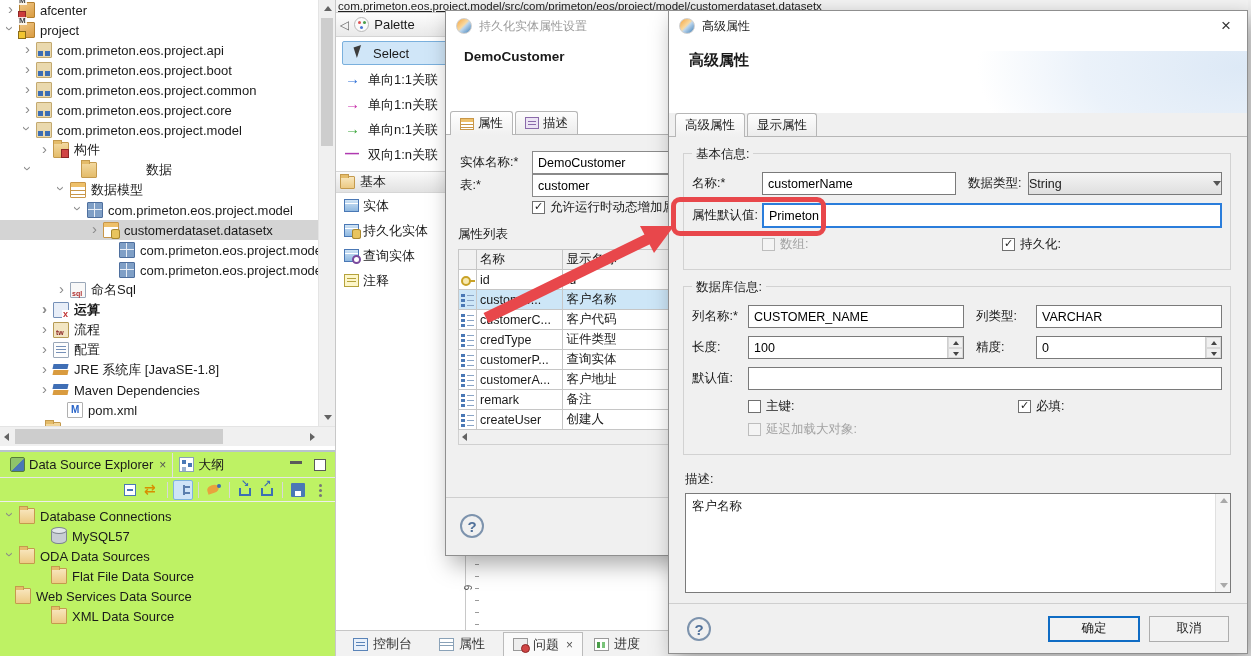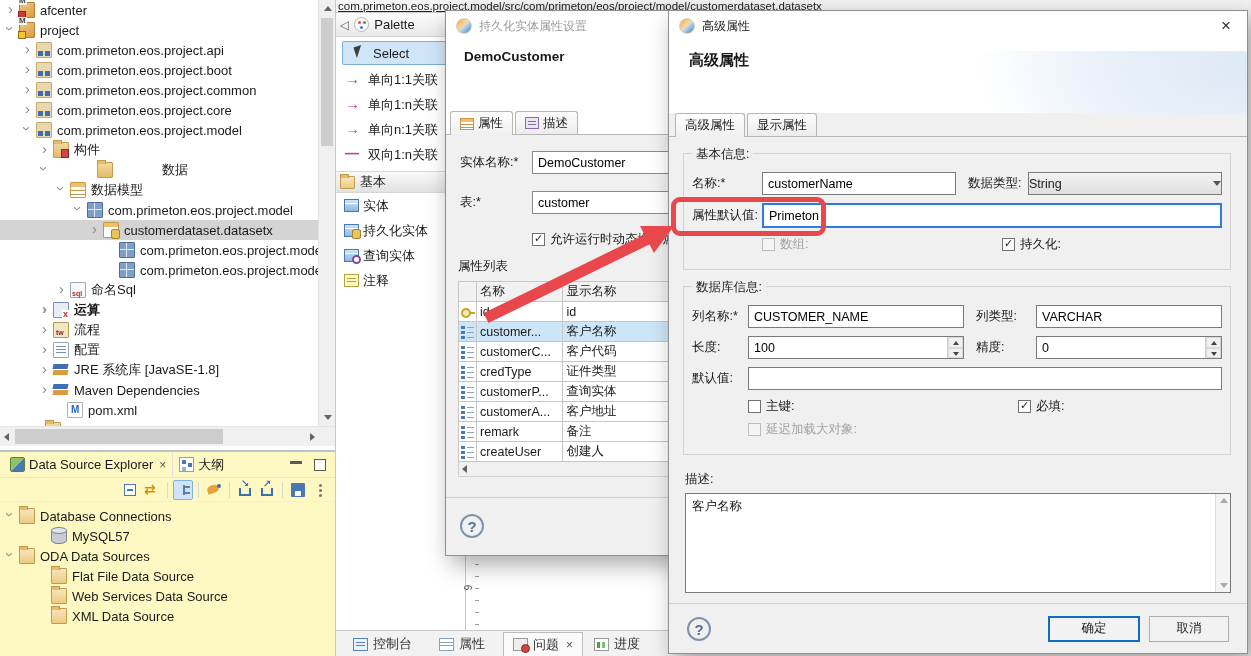--- a/index.html
+++ b/index.html
@@ -60,21 +60,21 @@
 .vscroll .thumb{position:absolute;left:2px;right:2px;top:18px;height:128px;background:#cdcdcd}
 .sa{position:absolute;width:0;height:0}
 .sa.up{left:5px;top:6px;border-left:4px solid transparent;border-right:4px solid transparent;border-bottom:5px solid #636363}
 .sa.dn{left:5px;bottom:6px;border-left:4px solid transparent;border-right:4px solid transparent;border-top:5px solid #636363}
 .hscroll{position:absolute;left:0;top:426px;width:335px;height:20px;background:#f0f0f0;border-top:1px solid #e4e4e4}
 .hscroll .thumb{position:absolute;top:2px;bottom:2px;left:15px;width:208px;background:#cdcdcd}
 .sa.lf{top:6px;left:4px;border-top:4px solid transparent;border-bottom:4px solid transparent;border-right:5px solid #636363}
 .sa.rt{top:6px;right:20px;border-top:4px solid transparent;border-bottom:4px solid transparent;border-left:5px solid #636363}
 
 
-.dse{position:absolute;left:0;top:450px;width:335px;height:206px;background:#fef9c3;border-top:2px solid #b9c4ce}
+.dse{position:absolute;left:0;top:450px;width:335px;height:206px;background:#bef264;border-top:2px solid #b9c4ce}
 .dse-tabs{height:26px;display:flex;align-items:center;padding-left:4px;border-bottom:1px solid #e6e6e6}
 .dse-tab{display:flex;align-items:center;gap:4px;height:24px;padding:0 6px}
 .dse-tab.active{font-weight:normal;border-right:1px solid #e0e0e0}
 .tab-x{color:#555;font-size:12px;margin-left:2px}
 .dse-icon{width:15px;height:15px;border-radius:2px;background:linear-gradient(135deg,#8fc46a 0 50%,#4a78b5 50% 100%);border:1px solid #567d3a}
 .outline-icon{width:15px;height:15px;background:#fff;border:1px solid #8aa2b8;position:relative}
 .outline-icon::after{content:"";position:absolute;left:2px;top:2px;width:4px;height:4px;background:#4a78b5;box-shadow:6px 3px 0 #4a78b5,0 7px 0 #9ab2cf}
 .winbtns{margin-left:auto;display:flex;margin-right:6px}
 .winbtn{width:18px;height:16px;position:relative;margin-left:6px}
 .winbtn.min::after{content:"";position:absolute;left:3px;right:3px;top:4px;height:3px;background:#5a5a5a}
@@ -155,21 +155,21 @@
 .tabrow{height:24px;display:flex;align-items:flex-end;padding-left:4px;border-bottom:1px solid #b6b6b6;background:#fff}
 .ctab{display:flex;align-items:center;gap:4px;height:23px;padding:0 9px;border:1px solid #b6b6b6;border-bottom:none;border-radius:3px 3px 6px 0/3px 3px 0 0;margin-right:2px;background:linear-gradient(#fdfdfd,#ececec);font-size:12.5px}
 .ctab.active{background:linear-gradient(#fff,#f0f0f0);margin-bottom:-1px;height:24px}
 .et{width:14px;flex:0 0 14px;height:12px;position:relative}
 .et-props{background:#fff;border:1px solid #c89648}
 .et-props::before{content:"";position:absolute;left:0;right:0;top:0;height:3px;background:#eec06a}
 .et-props::after{content:"";position:absolute;left:0;right:0;top:5px;height:1px;background:#c89648;box-shadow:0 3px 0 #c89648}
 .et-desc{background:#ece4f4;border:1px solid #8a6aaa}
 .et-desc::after{content:"";position:absolute;left:2px;right:2px;top:3px;height:1px;background:#8a6aaa;box-shadow:0 3px 0 #8a6aaa}
 .e-body{padding:16px 0 0 14px;position:relative}
-.frow{display:flex;align-items:center;margin-bottom:17px}
+.frow{display:flex;align-items:center;margin-bottom:0}
 .flabel{width:72px;flex:0 0 72px;font-size:12.5px}
 .tinput{height:23px;border:1px solid #8a8a8a;background:#fff;font-family:inherit;font-size:12.5px;padding:0 5px;width:148px}
 .cbrow{margin:2px 0 10px 72px;display:flex;align-items:center;font-size:12.5px}
 .cb{width:13px;height:13px;flex:0 0 13px;border:1px solid #707070;background:#fff;display:inline-block;margin-right:5px;position:relative}
 .cb.checked::after{content:"\2713";position:absolute;left:1px;top:-2px;font-size:11px;font-weight:bold;color:#222}
 .cb.disabled{border-color:#bdbdbd;background:#f4f4f4}
 .dis{color:#a2a2a2}
 .e-list-label{margin:4px 0 6px -2px;font-size:12.5px}
 .etable{border-collapse:collapse;table-layout:fixed;width:212px;margin-left:-2px;background:#fff;font-size:12.5px}
 .etable th,.etable td{border:1px solid #c6c6c6;height:20px;padding:0 3px;text-align:left;font-weight:normal;white-space:nowrap;overflow:hidden}
@@ -282,21 +282,21 @@
           <span class="ic ic-mod"></span>
           <span class="lbl">com.primeton.eos.project.model</span>
         </div>
 
         <div class="tree-row" style="padding-left: 38px;">
           <span class="chev closed"></span>
           <span class="ic ic-folder red"></span>
           <span class="lbl">构件</span>
         </div>
 
-        <div class="tree-row" style="padding-left: 38px; gap: 44px;">
+        <div class="tree-row" style="padding-left: 22px; gap: 44px;">
           <span class="chev open"></span>
           <span class="ic ic-folder"></span>
           <span class="lbl">数据</span>
         </div>
 
         <div class="tree-row" style="padding-left: 55px;">
           <span class="chev open"></span>
           <span class="ic ic-table"></span>
           <span class="lbl">数据模型</span>
         </div>
@@ -433,21 +433,21 @@
             <span class="ic ic-folder open"></span>
             <span class="lbl">ODA Data Sources</span>
           </div>
 
           <div class="tree-row" style="padding-left: 36px;">
             <span class="chev none"></span>
             <span class="ic ic-folder open"></span>
             <span class="lbl">Flat File Data Source</span>
           </div>
 
-          <div class="tree-row" style="padding-left: 36px;">
+          <div class="tree-row" style="">
             <span class="chev none"></span>
             <span class="ic ic-folder open"></span>
             <span class="lbl">Web Services Data Source</span>
           </div>
 
           <div class="tree-row" style="padding-left: 36px;">
             <span class="chev none"></span>
             <span class="ic ic-folder open"></span>
             <span class="lbl">XML Data Source</span>
           </div>

